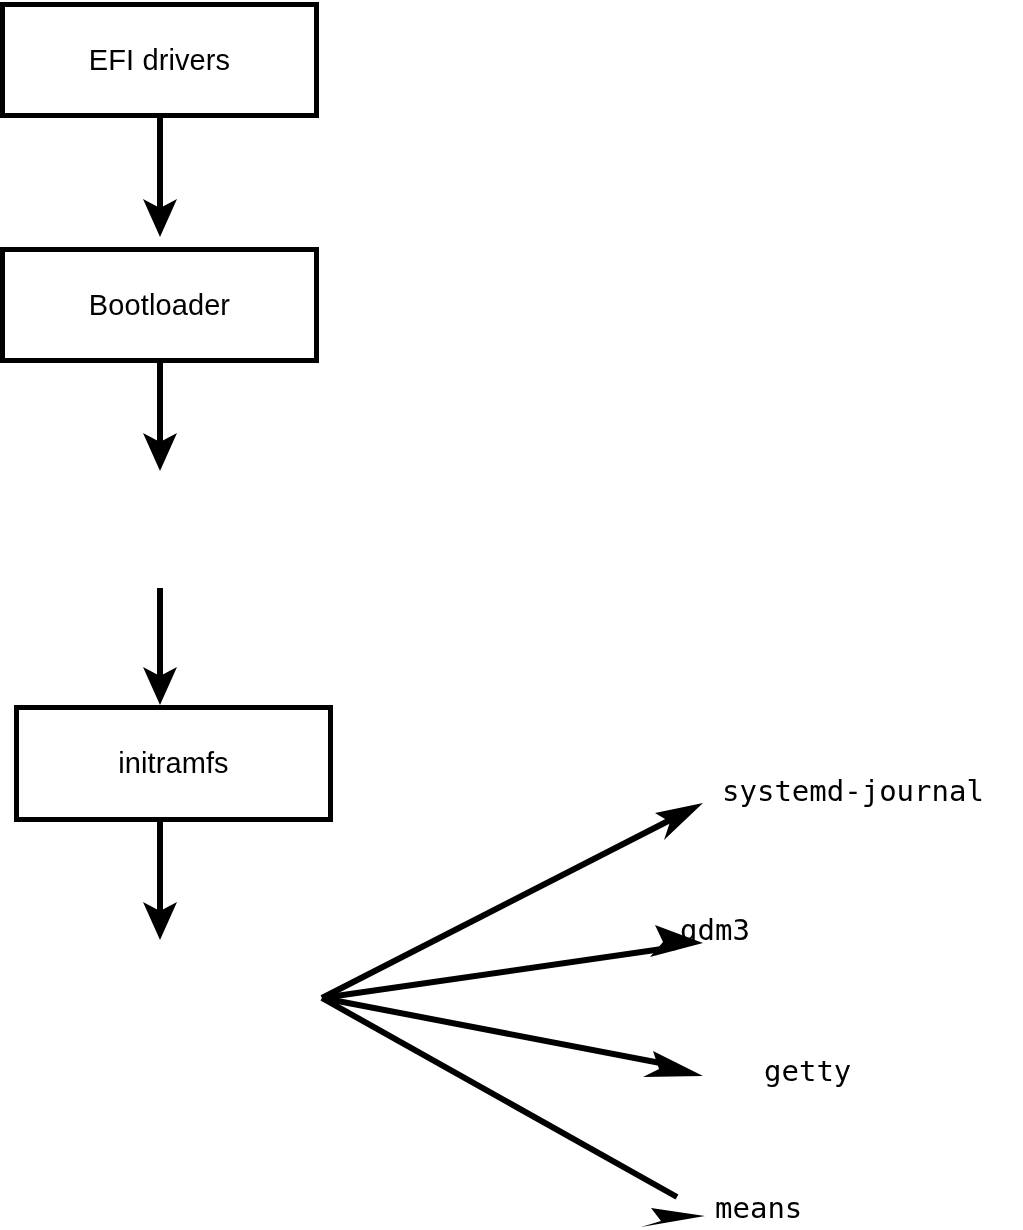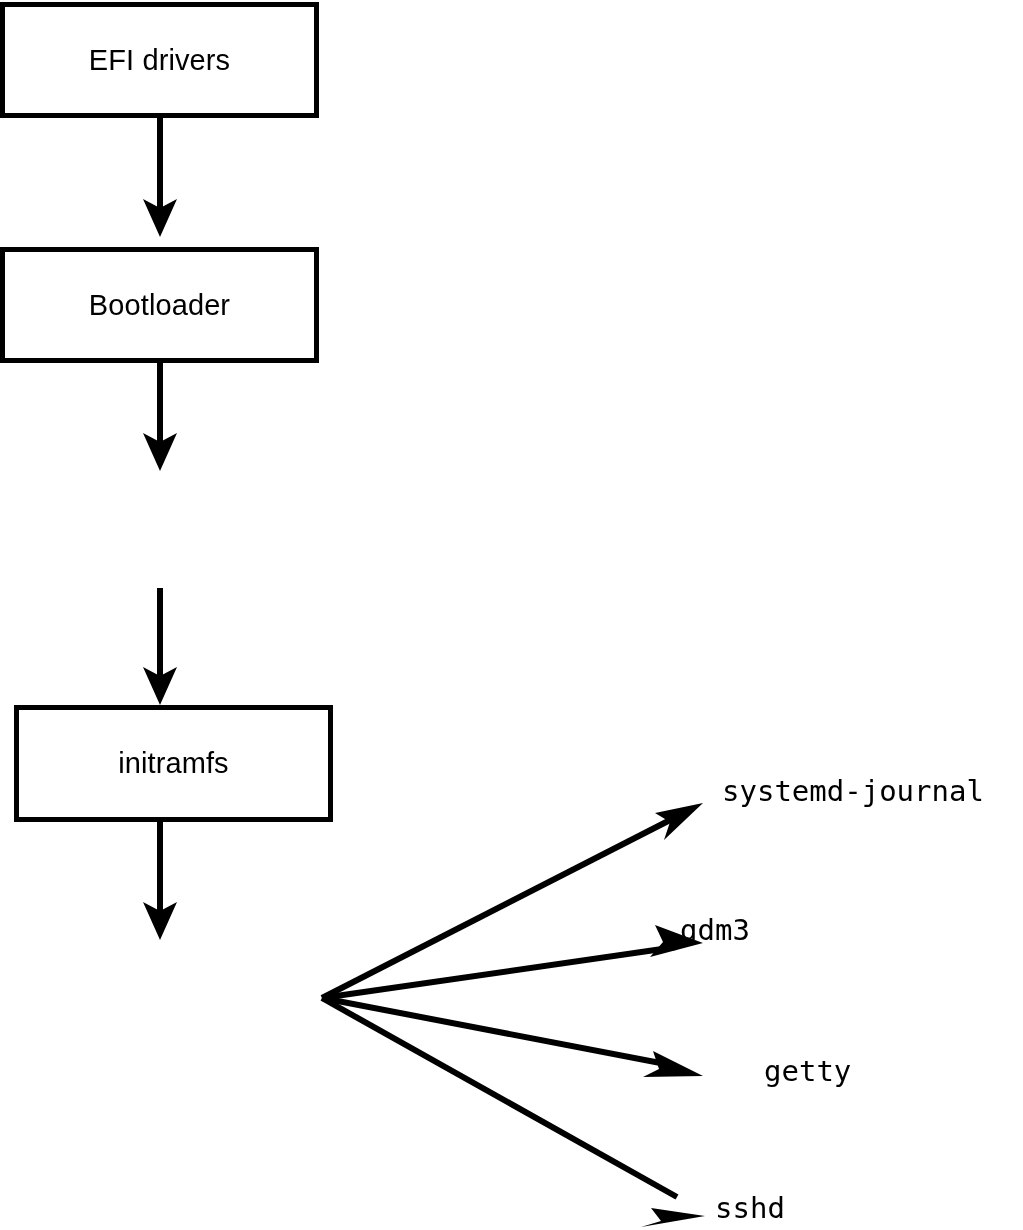--- a/index.html
+++ b/index.html
@@ -120,16 +120,16 @@
     <span class="node-label">initramfs</span>
   </div>
 
 
   <div class="leaf-label" style="left:722px; top:777px;">systemd-journal</div>
 
   <div class="leaf-label" style="left:680px; top:916px;">gdm3</div>
 
   <div class="leaf-label" style="left:722px; top:1057px;margin-left:42px;">getty</div>
 
-  <div class="leaf-label" style="left:715px; top:1194px;">sshd</div>
+  <div class="leaf-label" style="left:715px; top:1194px;">means</div>
 
 
 </div>
 
 </body></html>

